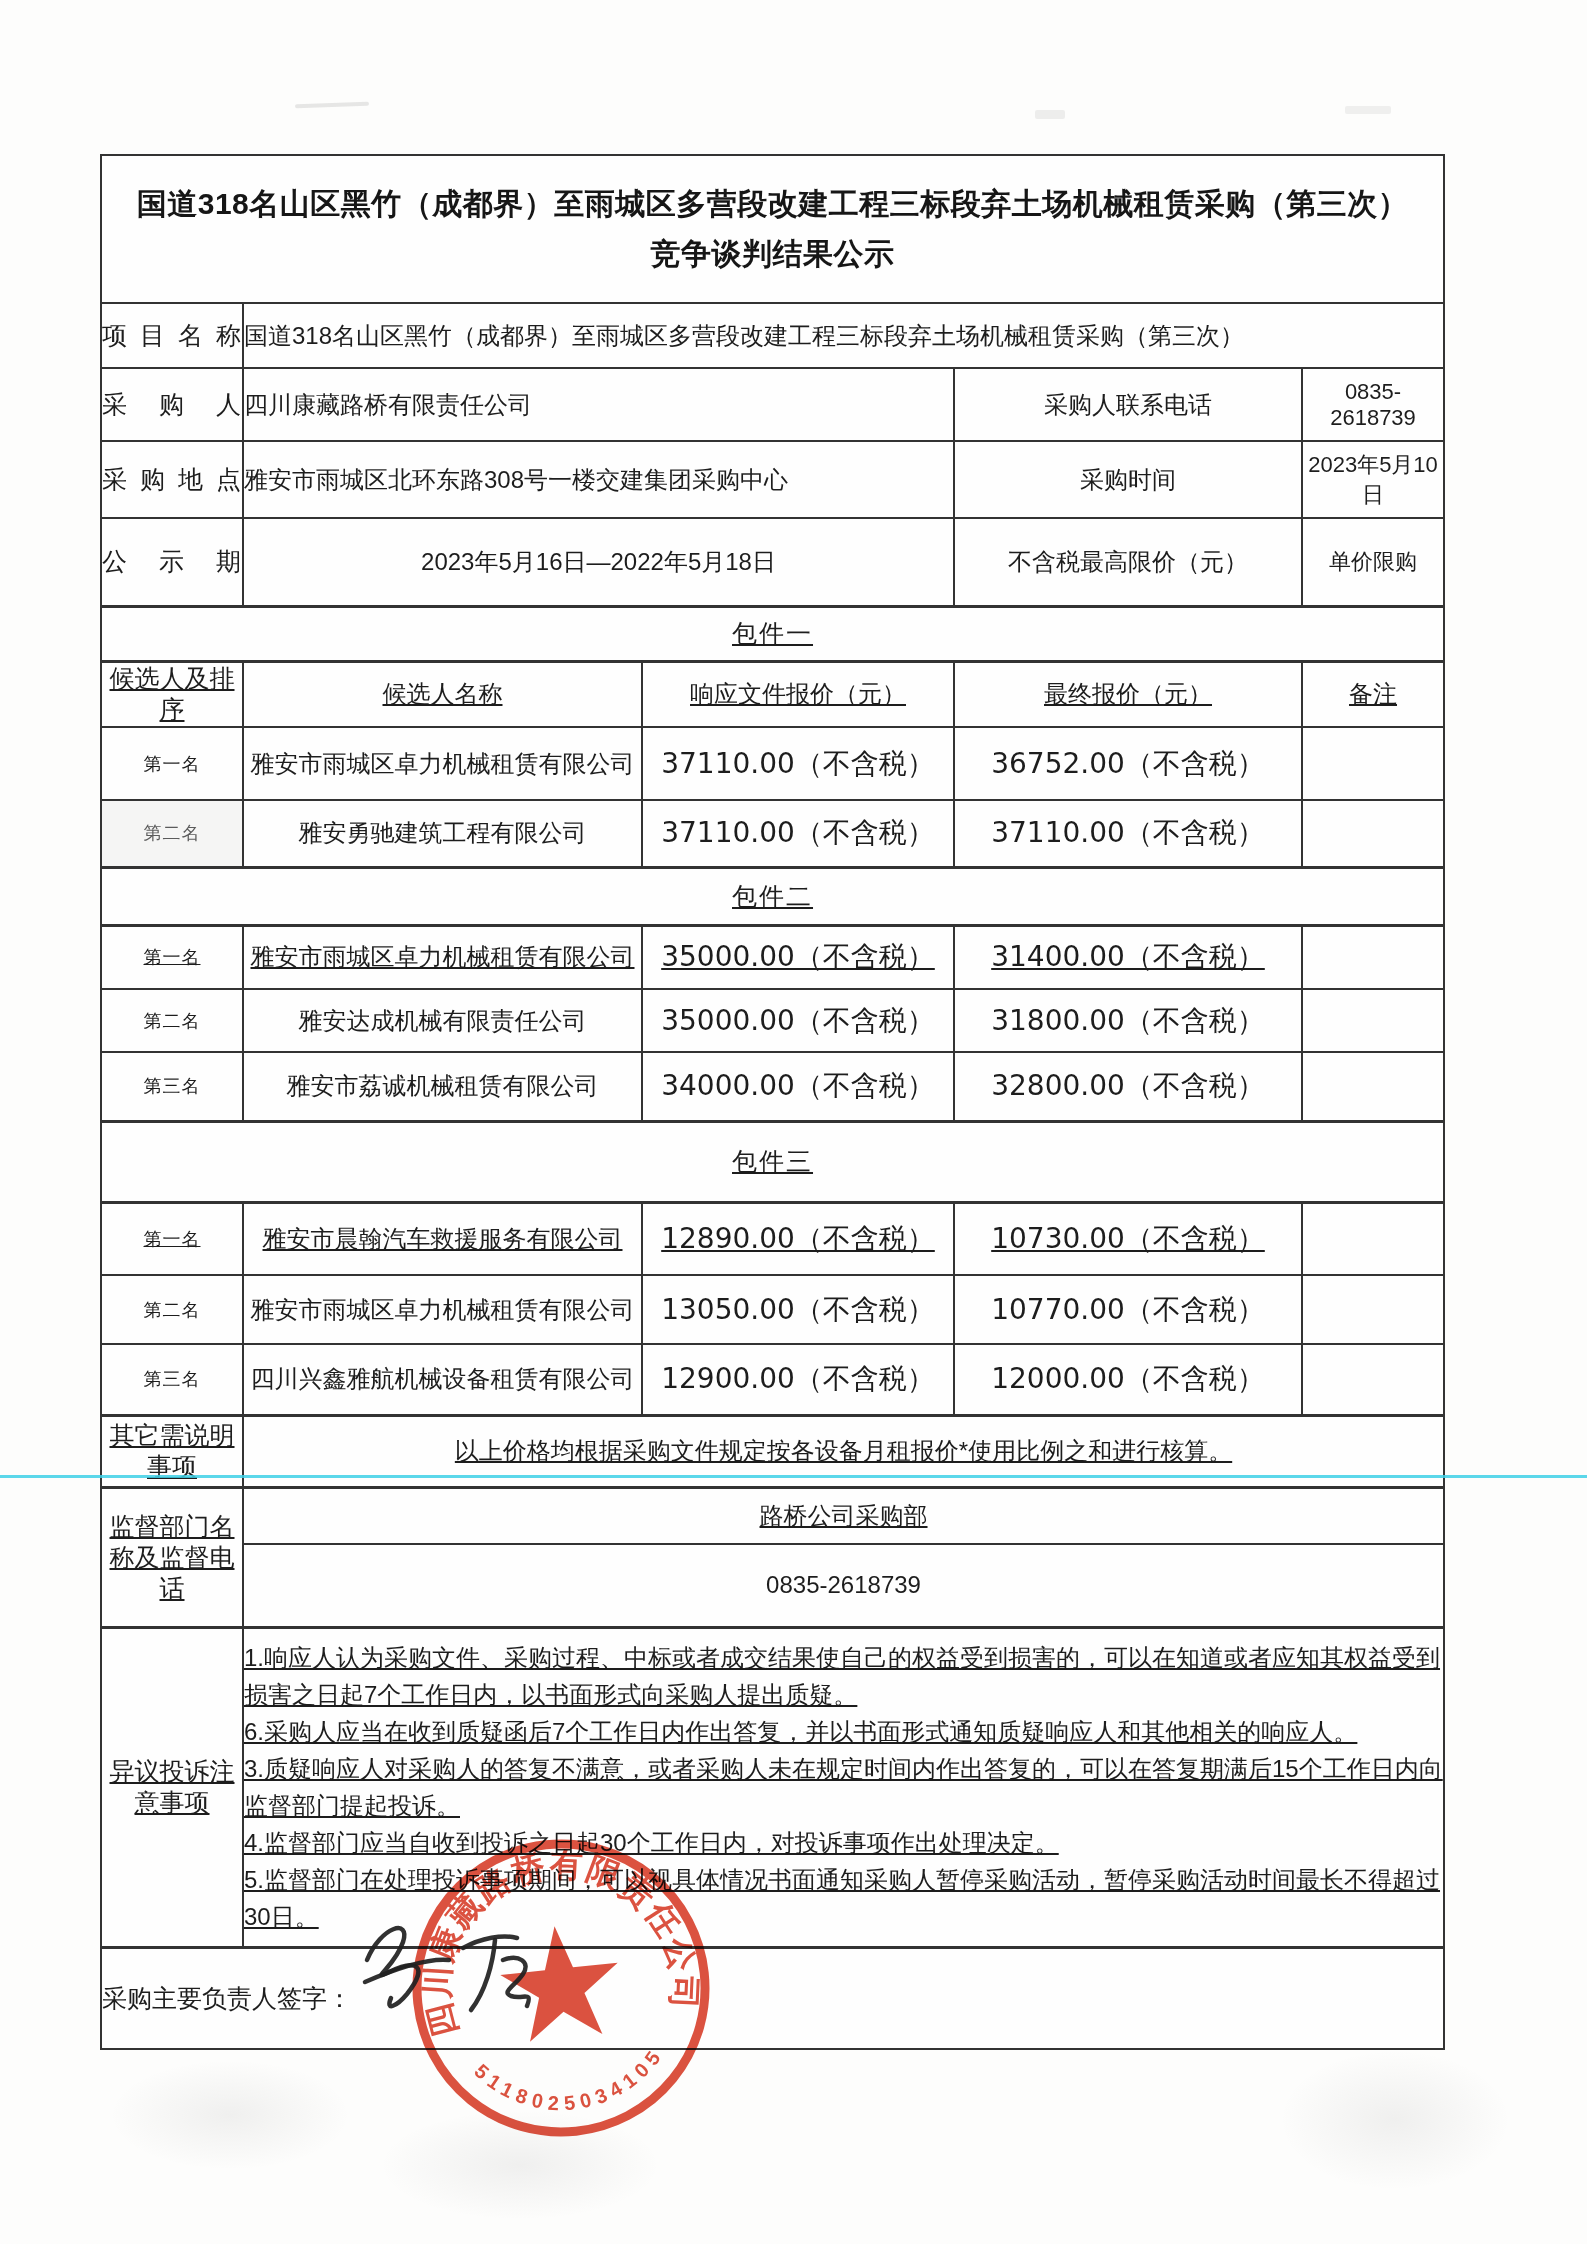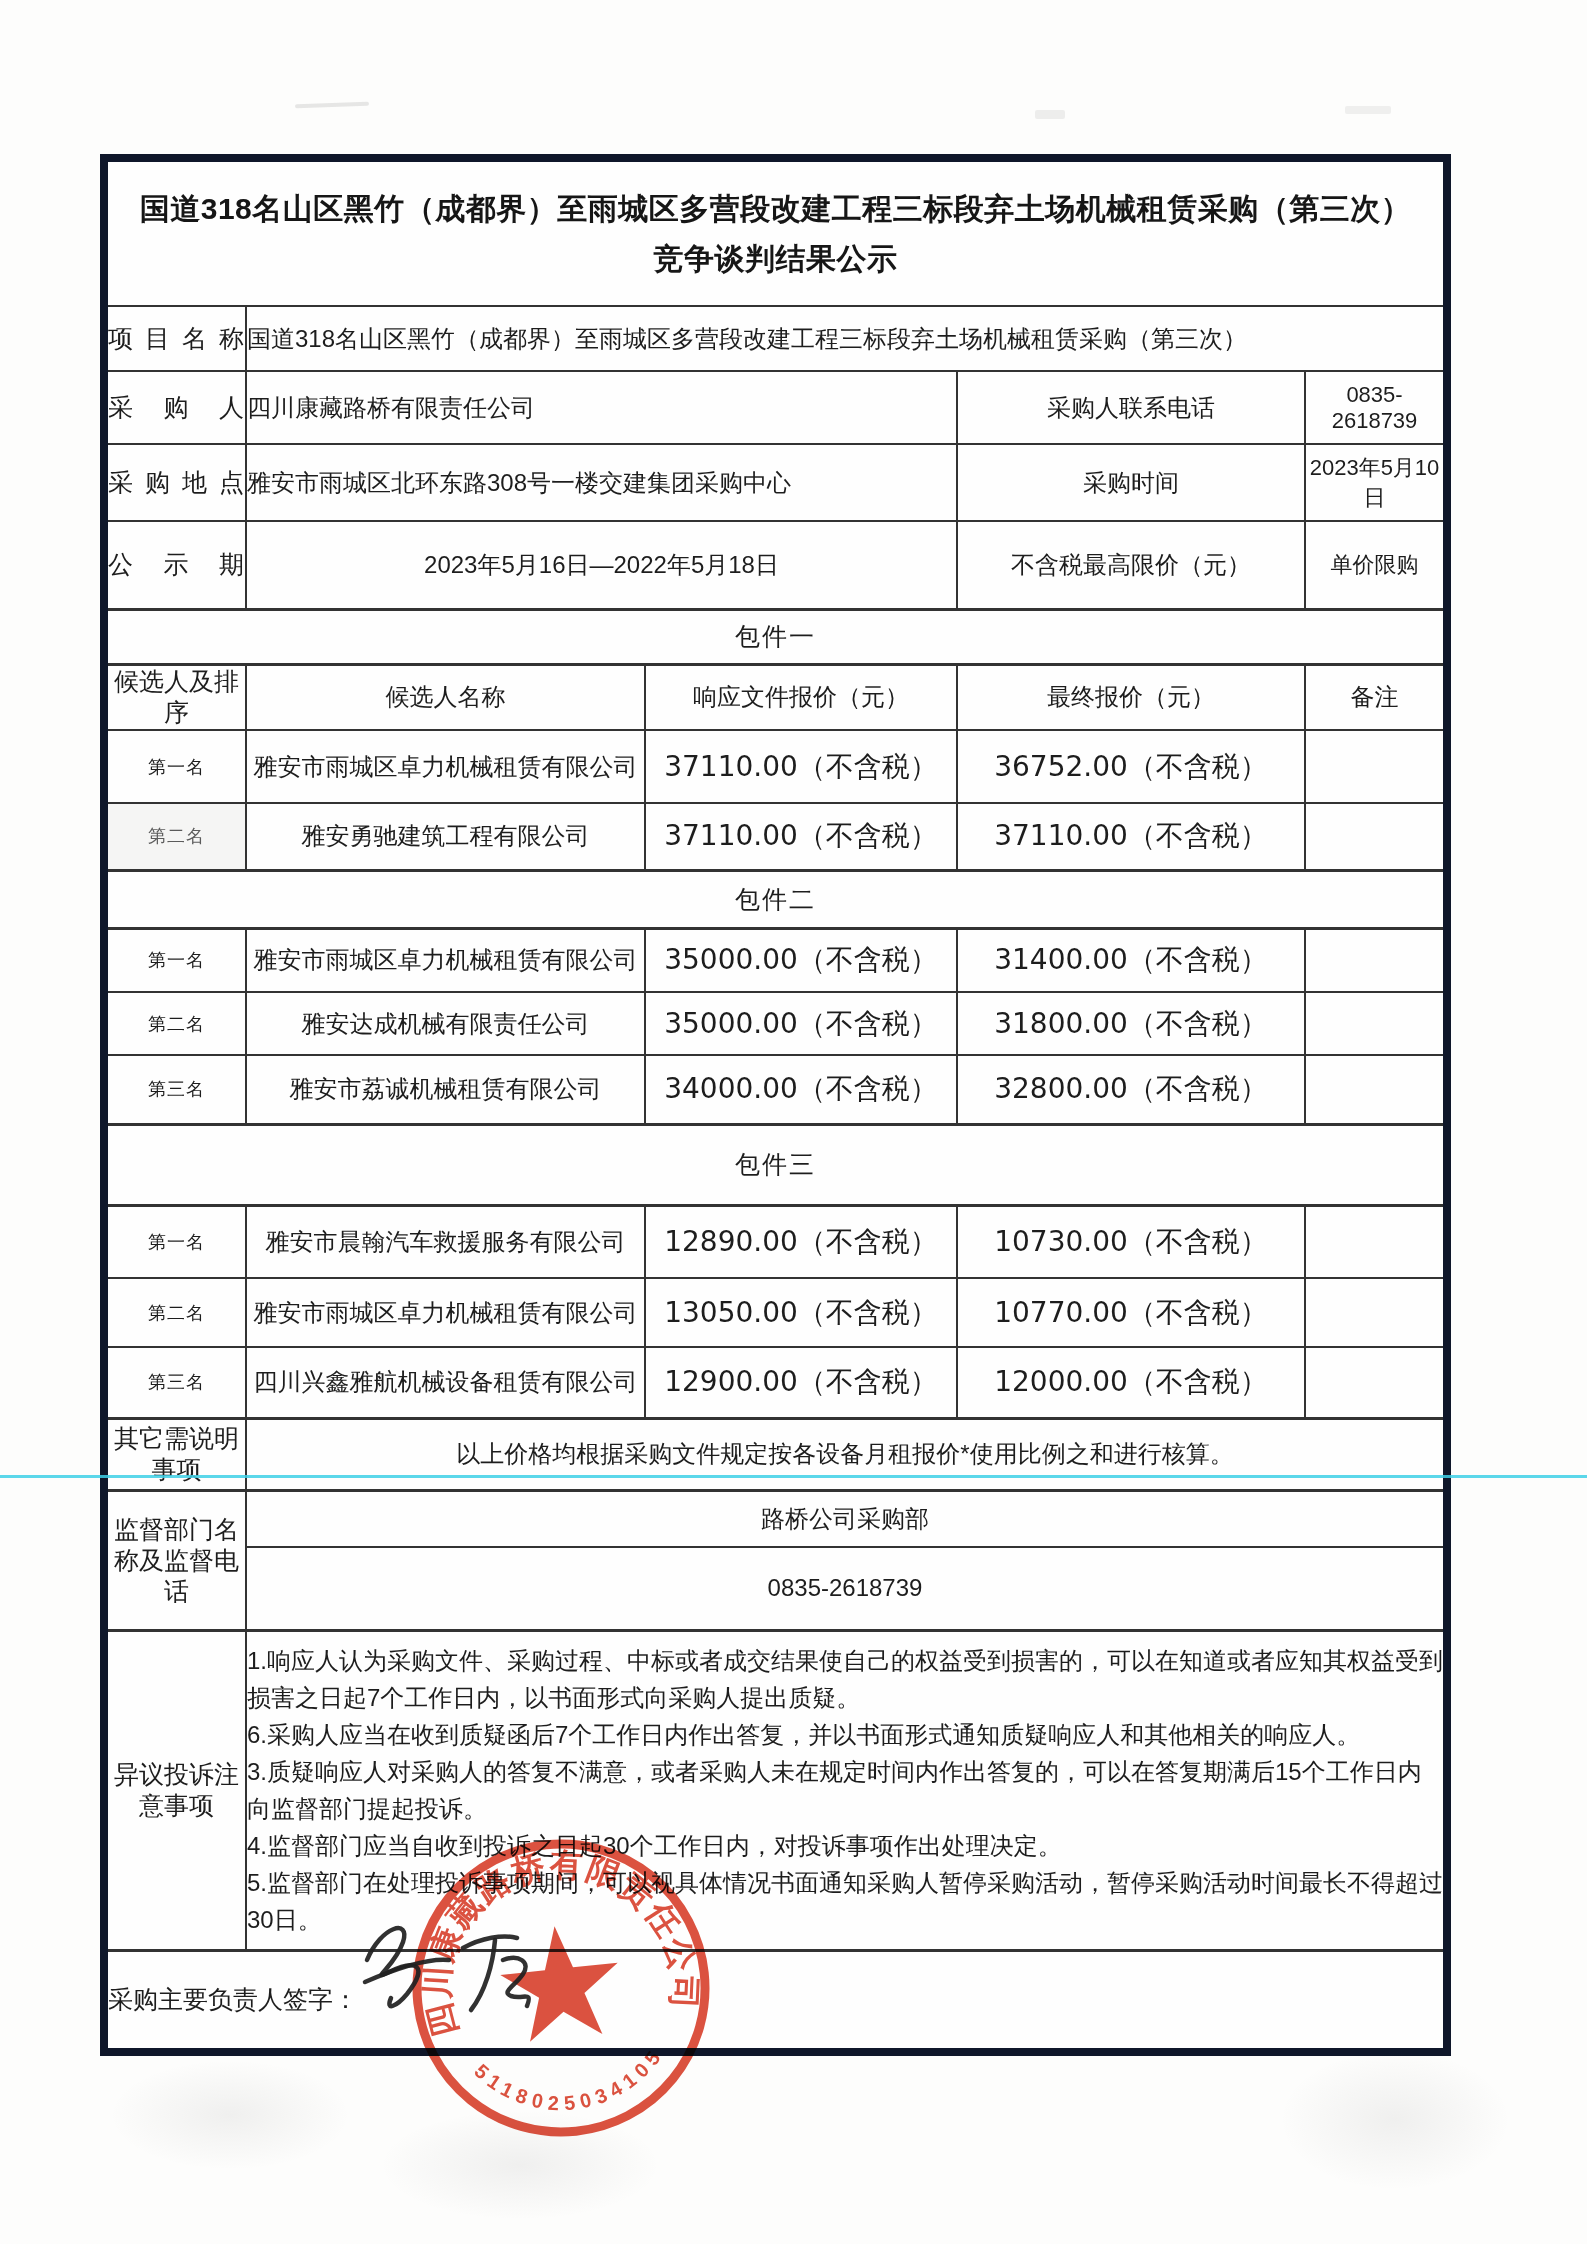--- a/index.html
+++ b/index.html
@@ -6,24 +6,24 @@
   .page {
     position:relative; width:1587px; height:2244px; margin:0 auto;
     background:#fdfdfc; overflow:hidden;
     font-family:"Liberation Sans","DejaVu Sans",sans-serif;
     color:#1d1d1d;
   }
   
   table.doc {
     position:absolute; left:100px; top:154px; width:1343px;
     border-collapse:collapse; table-layout:fixed; background:#fefefe;
-    border:8px solid #0f172a;
+    border:1px solid #0f172a;
   }
   table.doc td { border:2px solid #333; vertical-align:middle; padding:0; overflow:hidden; }
-  tr.sect td { border-top-width:3px; }
+  tr.sect td { border-top-width:3px;text-decoration:underline; }
   .title-cell {
     font-weight:700; font-size:30px; line-height:50px;
     text-align:center; padding:14px 30px; letter-spacing:0.5px; color:#161616;
   }
   .lbl   { font-size:25px; padding:0 15px; text-align:justify; text-align-last:justify; letter-spacing:1px; }
   .lbl-c { font-size:25px; padding:0 13px; text-align:center; line-height:31px; }
   .lbl-l { font-size:25px; padding:0 13px; text-align:center;   line-height:31px; }
   .val   { font-size:24px; padding:0 4px 0 14px; font-weight:500; }
   .ctr   { font-size:24px; text-align:center; }
   .ctr-sm{ font-size:22px; text-align:center; }

